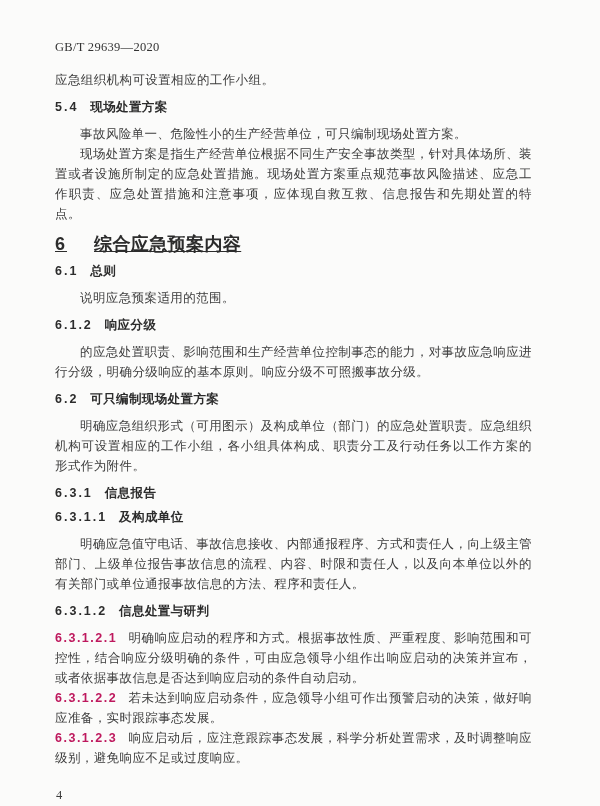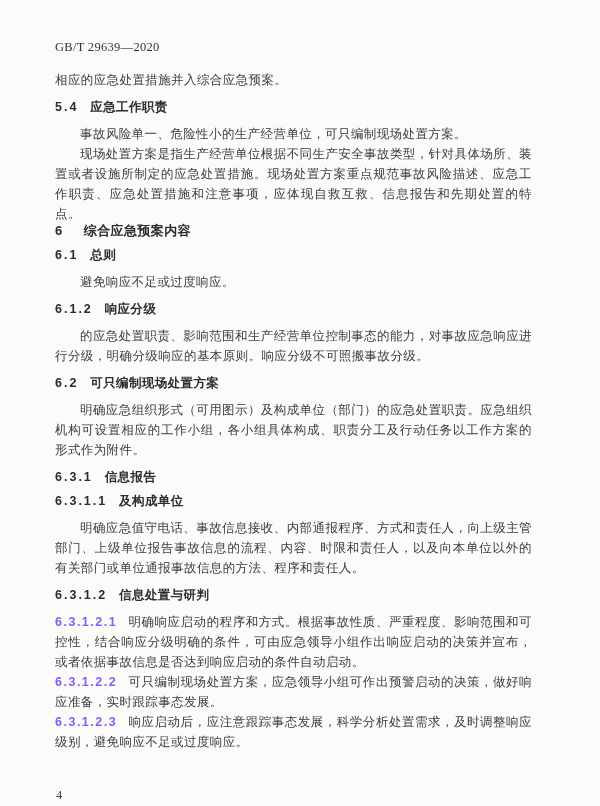--- a/index.html
+++ b/index.html
@@ -34,63 +34,63 @@
     letter-spacing: 0.4px;
   }
   p.para { text-indent: 2em; }
   p.para-cont { text-indent: 0; }
   p.num-para { text-indent: 0; }
   .pnum {
     font-family: "Liberation Sans", "DejaVu Sans", sans-serif;
     font-weight: 600;
     letter-spacing: 1.5px;
     margin-right: 0.9em;
-    color: #8b5cf6;
+    color: #be185d;
   }
   .h {
     font-family: "Liberation Sans", "DejaVu Sans", sans-serif;
     font-weight: bold;
     color: #2c2c2c;
     font-size: 12.5px;
     line-height: 14px;
     margin: 10px 0;
     letter-spacing: 0.4px;
   }
   .h .num { margin-right: 0.95em; letter-spacing: 2px; }
-  .h.h1 { margin: 0 0; font-size: 13px; }
+  .h.h1 { margin: 13px 0; font-size: 18px; text-decoration: underline; }
   .h.h1 .num { margin-right: 1.5em; }
   .page-number {
     position: absolute;
     left: 56px;
     top: 788px;
     font-size: 12.5px;
     color: #3b3b3b;
   }
 </style>
 </head>
 <body>
 
 <div class="page">
   <div class="doc-header">GB/T 29639—2020</div>
 
   <div id="content">
-      <p class="para-cont"><span>相应的应急处置措施并入综合应急预案。</span></p>
-      <div class="h h2"><span class="num">5.4</span><span>应急工作职责</span></div>
+      <p class="para-cont"><span>应急组织机构可设置相应的工作小组。</span></p>
+      <div class="h h2"><span class="num">5.4</span><span>现场处置方案</span></div>
       <p class="para"><span>事故风险单一、危险性小的生产经营单位，可只编制现场处置方案。</span></p>
       <p class="para"><span>现场处置方案是指生产经营单位根据不同生产安全事故类型，针对具体场所、装置或者设施所制定的应急处置措施。现场处置方案重点规范事故风险描述、应急工作职责、应急处置措施和注意事项，应体现自救互救、信息报告和先期处置的特点。</span></p>
       <div class="h h1"><span class="num">6</span><span>综合应急预案内容</span></div>
       <div class="h h2"><span class="num">6.1</span><span>总则</span></div>
-      <p class="para"><span>避免响应不足或过度响应。</span></p>
+      <p class="para"><span>说明应急预案适用的范围。</span></p>
       <div class="h h3"><span class="num">6.1.2</span><span>响应分级</span></div>
       <p class="para"><span>的应急处置职责、影响范围和生产经营单位控制事态的能力，对事故应急响应进行分级，明确分级响应的基本原则。响应分级不可照搬事故分级。</span></p>
       <div class="h h2"><span class="num">6.2</span><span>可只编制现场处置方案</span></div>
       <p class="para"><span>明确应急组织形式（可用图示）及构成单位（部门）的应急处置职责。应急组织机构可设置相应的工作小组，各小组具体构成、职责分工及行动任务以工作方案的形式作为附件。</span></p>
       <div class="h h3"><span class="num">6.3.1</span><span>信息报告</span></div>
       <div class="h h4"><span class="num">6.3.1.1</span><span>及构成单位</span></div>
       <p class="para"><span>明确应急值守电话、事故信息接收、内部通报程序、方式和责任人，向上级主管部门、上级单位报告事故信息的流程、内容、时限和责任人，以及向本单位以外的有关部门或单位通报事故信息的方法、程序和责任人。</span></p>
       <div class="h h4"><span class="num">6.3.1.2</span><span>信息处置与研判</span></div>
       <p class="num-para"><span class="pnum">6.3.1.2.1</span><span>明确响应启动的程序和方式。根据事故性质、严重程度、影响范围和可控性，结合响应分级明确的条件，可由应急领导小组作出响应启动的决策并宣布，或者依据事故信息是否达到响应启动的条件自动启动。</span></p>
-      <p class="num-para"><span class="pnum">6.3.1.2.2</span><span>可只编制现场处置方案，应急领导小组可作出预警启动的决策，做好响应准备，实时跟踪事态发展。</span></p>
+      <p class="num-para"><span class="pnum">6.3.1.2.2</span><span>若未达到响应启动条件，应急领导小组可作出预警启动的决策，做好响应准备，实时跟踪事态发展。</span></p>
       <p class="num-para"><span class="pnum">6.3.1.2.3</span><span>响应启动后，应注意跟踪事态发展，科学分析处置需求，及时调整响应级别，避免响应不足或过度响应。</span></p>
     </div>
 
   <div class="page-number">4</div>
 </div>
 
 </body></html>

